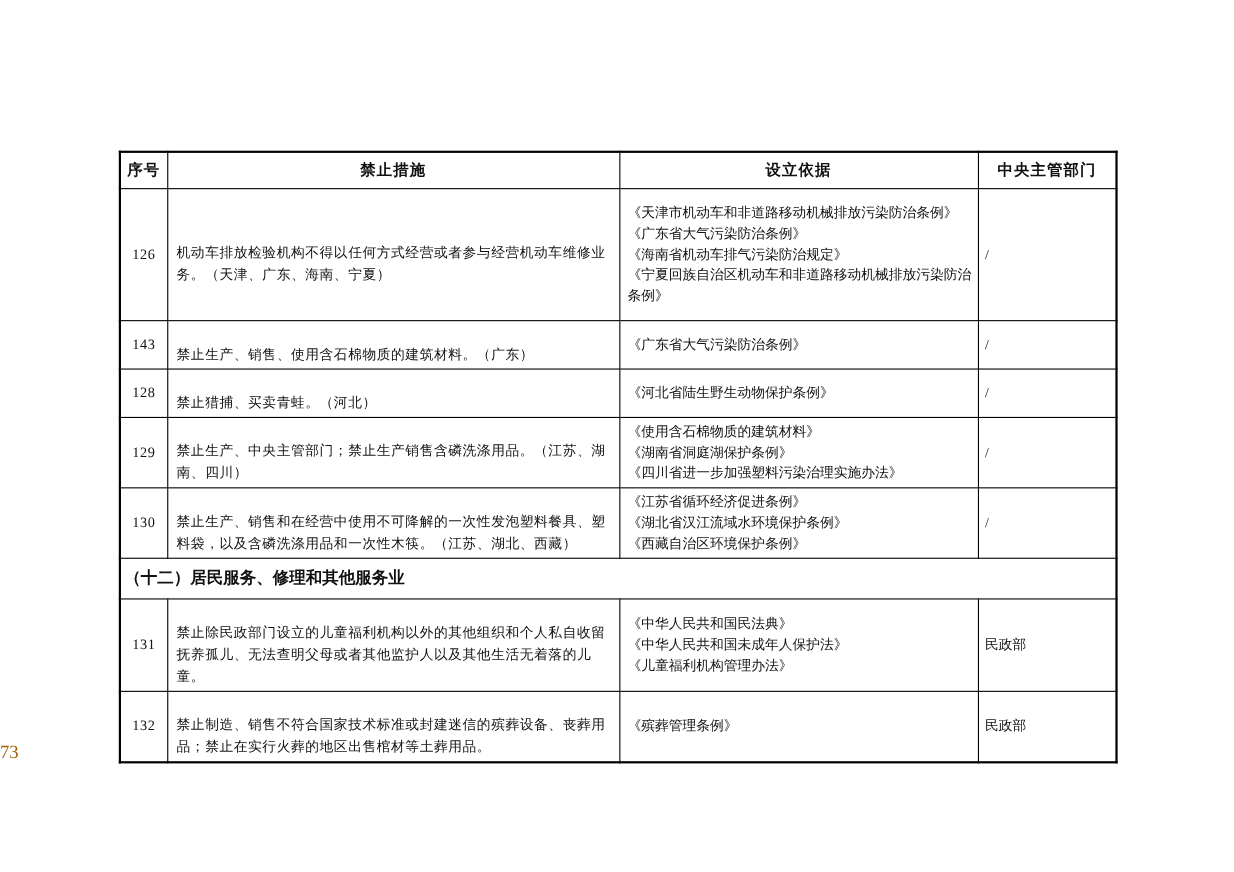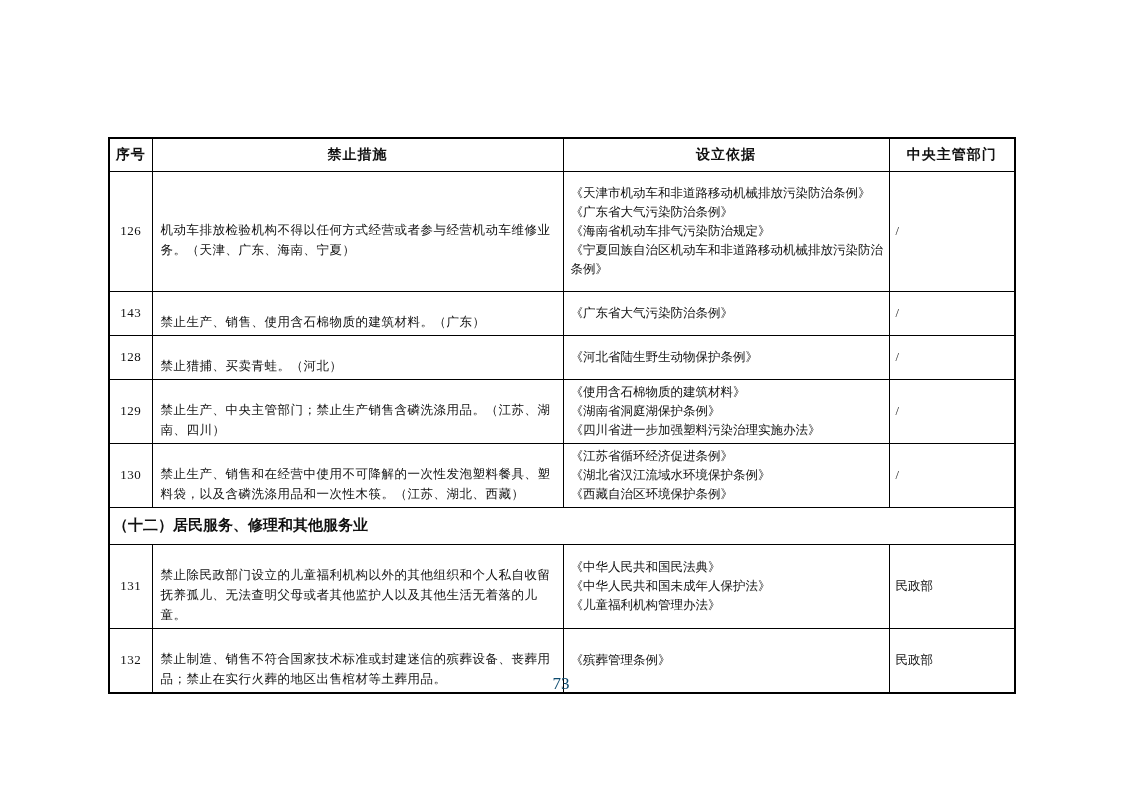--- a/index.html
+++ b/index.html
@@ -91,24 +91,23 @@
     font-weight: bold;
     font-size: 15px;
     padding-left: 3px;
     text-align: left;
   }
   .page-number {
     position: absolute;
     left: 0;
     top: 674px;
     width: 1122px;
-    text-align: center;
     font-size: 17px;
     font-family: "Liberation Serif", "DejaVu Serif", serif;
-    color: #0c4a6e;
+    color: #a16207;
   }
 </style>
 </head>
 <body>
 
 <div class="page">
 
   <table class="doc-table">
     <colgroup>
       <col class="c-num">

